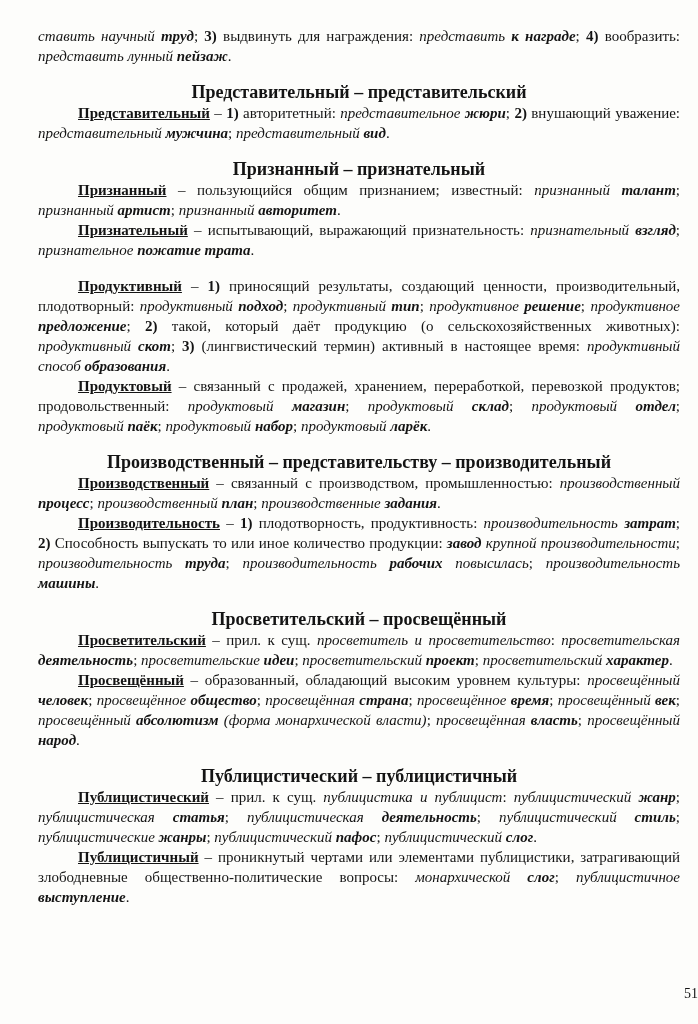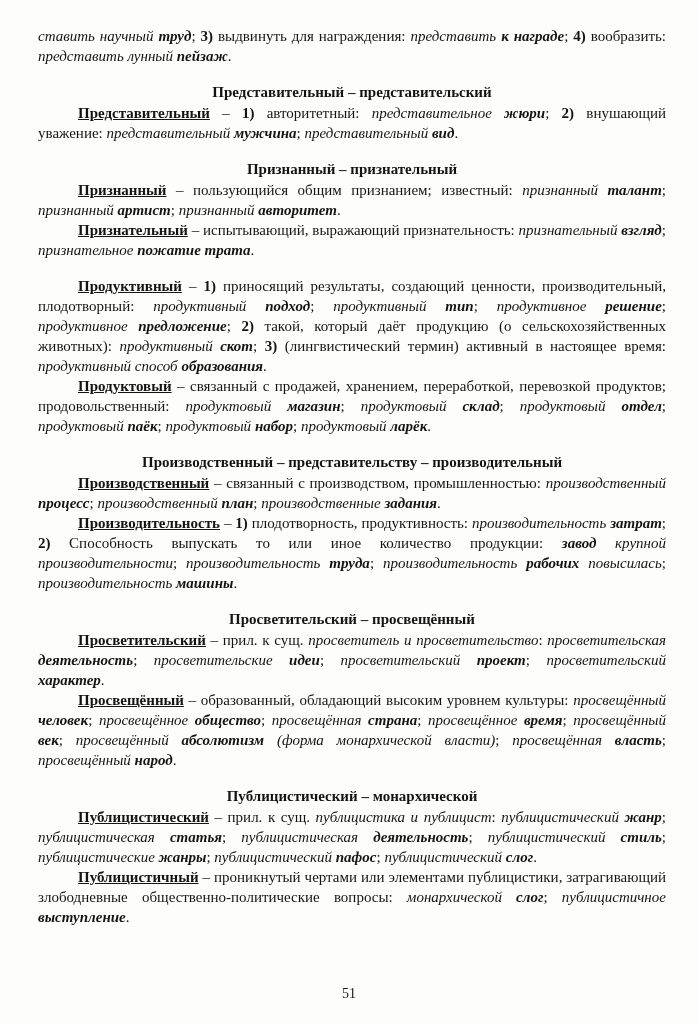--- a/index.html
+++ b/index.html
@@ -3,47 +3,47 @@
 <meta charset="utf-8">
 <style>
   html, body { margin: 0; padding: 0; background: #ffffff; }
   .page {
     position: relative;
     width: 698px;
     height: 1024px;
     margin: 0 auto;
     background: #fdfdfb;
     box-sizing: border-box;
-    padding: 26px 32px 0 38px;
+    padding: 26px 18px 0 38px;
     font-family: "Liberation Serif", "DejaVu Serif", serif;
     color: #141414;
     font-size: 15px;
     line-height: 20px;
     overflow: hidden;
   }
   .para {
     margin: 0;
     text-align: justify;
     text-indent: 40px;
   }
   .para.no-indent { text-indent: 0; }
   .section { margin-top: 16px; }
   .section-heading {
     margin: 0 0 1px 0;
     text-align: center;
     font-weight: bold;
-    font-size: 15px;
+    font-size: 18px;
     line-height: 20px;
   }
   .page-number {
     position: absolute;
     bottom: 20px;
     left: 0;
     width: 100%;
-    text-align: center;
+    text-align: right;
     font-size: 14px;
   }
   .run-b { font-weight: bold; }
   .run-i { font-style: italic; }
   .run-u { text-decoration: underline; }
 </style>
 </head>
 <body>
 
 <div class="page">
@@ -82,21 +82,21 @@
 
   <div class="section">
     <h3 class="section-heading">Просветительский – просвещённый</h3>
     <div>
           <p class="para"><span class="run-b run-u">Просветительский</span><span> – прил. к сущ. </span><span class="run-i">просветитель</span><span class="run-i"> и </span><span class="run-i">просветительство</span><span>: </span><span class="run-i">просветительская </span><span class="run-b run-i">деятельность</span><span>; </span><span class="run-i">просветительские </span><span class="run-b run-i">идеи</span><span>; </span><span class="run-i">просветительский </span><span class="run-b run-i">проект</span><span>; </span><span class="run-i">просветительский </span><span class="run-b run-i">характер</span><span>.</span></p>
           <p class="para"><span class="run-b run-u">Просвещённый</span><span> – образованный, обладающий высоким уровнем культуры: </span><span class="run-i">просвещённый </span><span class="run-b run-i">человек</span><span>; </span><span class="run-i">просвещённое </span><span class="run-b run-i">общество</span><span>; </span><span class="run-i">просвещённая </span><span class="run-b run-i">страна</span><span>; </span><span class="run-i">просвещённое </span><span class="run-b run-i">время</span><span>; </span><span class="run-i">просвещённый </span><span class="run-b run-i">век</span><span>; </span><span class="run-i">просвещённый </span><span class="run-b run-i">абсолютизм</span><span class="run-i"> (форма монархической власти)</span><span>; </span><span class="run-i">просвещённая </span><span class="run-b run-i">власть</span><span>; </span><span class="run-i">просвещённый </span><span class="run-b run-i">народ</span><span>.</span></p>
         </div>
   </div>
 
   <div class="section">
-    <h3 class="section-heading">Публицистический – монархической</h3>
+    <h3 class="section-heading">Публицистический – публицистичный</h3>
     <div>
           <p class="para"><span class="run-b run-u">Публицистический</span><span> – прил. к сущ. </span><span class="run-i">публицистика</span><span class="run-i"> и </span><span class="run-i">публицист</span><span>: </span><span class="run-i">публицистический </span><span class="run-b run-i">жанр</span><span>; </span><span class="run-i">публицистическая </span><span class="run-b run-i">статья</span><span>; </span><span class="run-i">публицистическая </span><span class="run-b run-i">деятельность</span><span>; </span><span class="run-i">публицистический </span><span class="run-b run-i">стиль</span><span>; </span><span class="run-i">публицистические </span><span class="run-b run-i">жанры</span><span>; </span><span class="run-i">публицистический </span><span class="run-b run-i">пафос</span><span>; </span><span class="run-i">публицистический </span><span class="run-b run-i">слог</span><span>.</span></p>
           <p class="para"><span class="run-b run-u">Публицистичный</span><span> – проникнутый чертами или элементами публицистики, затрагивающий злободневные общественно-политические вопросы: </span><span class="run-i">монархической </span><span class="run-b run-i">слог</span><span>; </span><span class="run-i">публицистичное </span><span class="run-b run-i">выступление</span><span>.</span></p>
         </div>
   </div>
 </div>
 
   <div class="page-number">51</div>
 </div>
 

